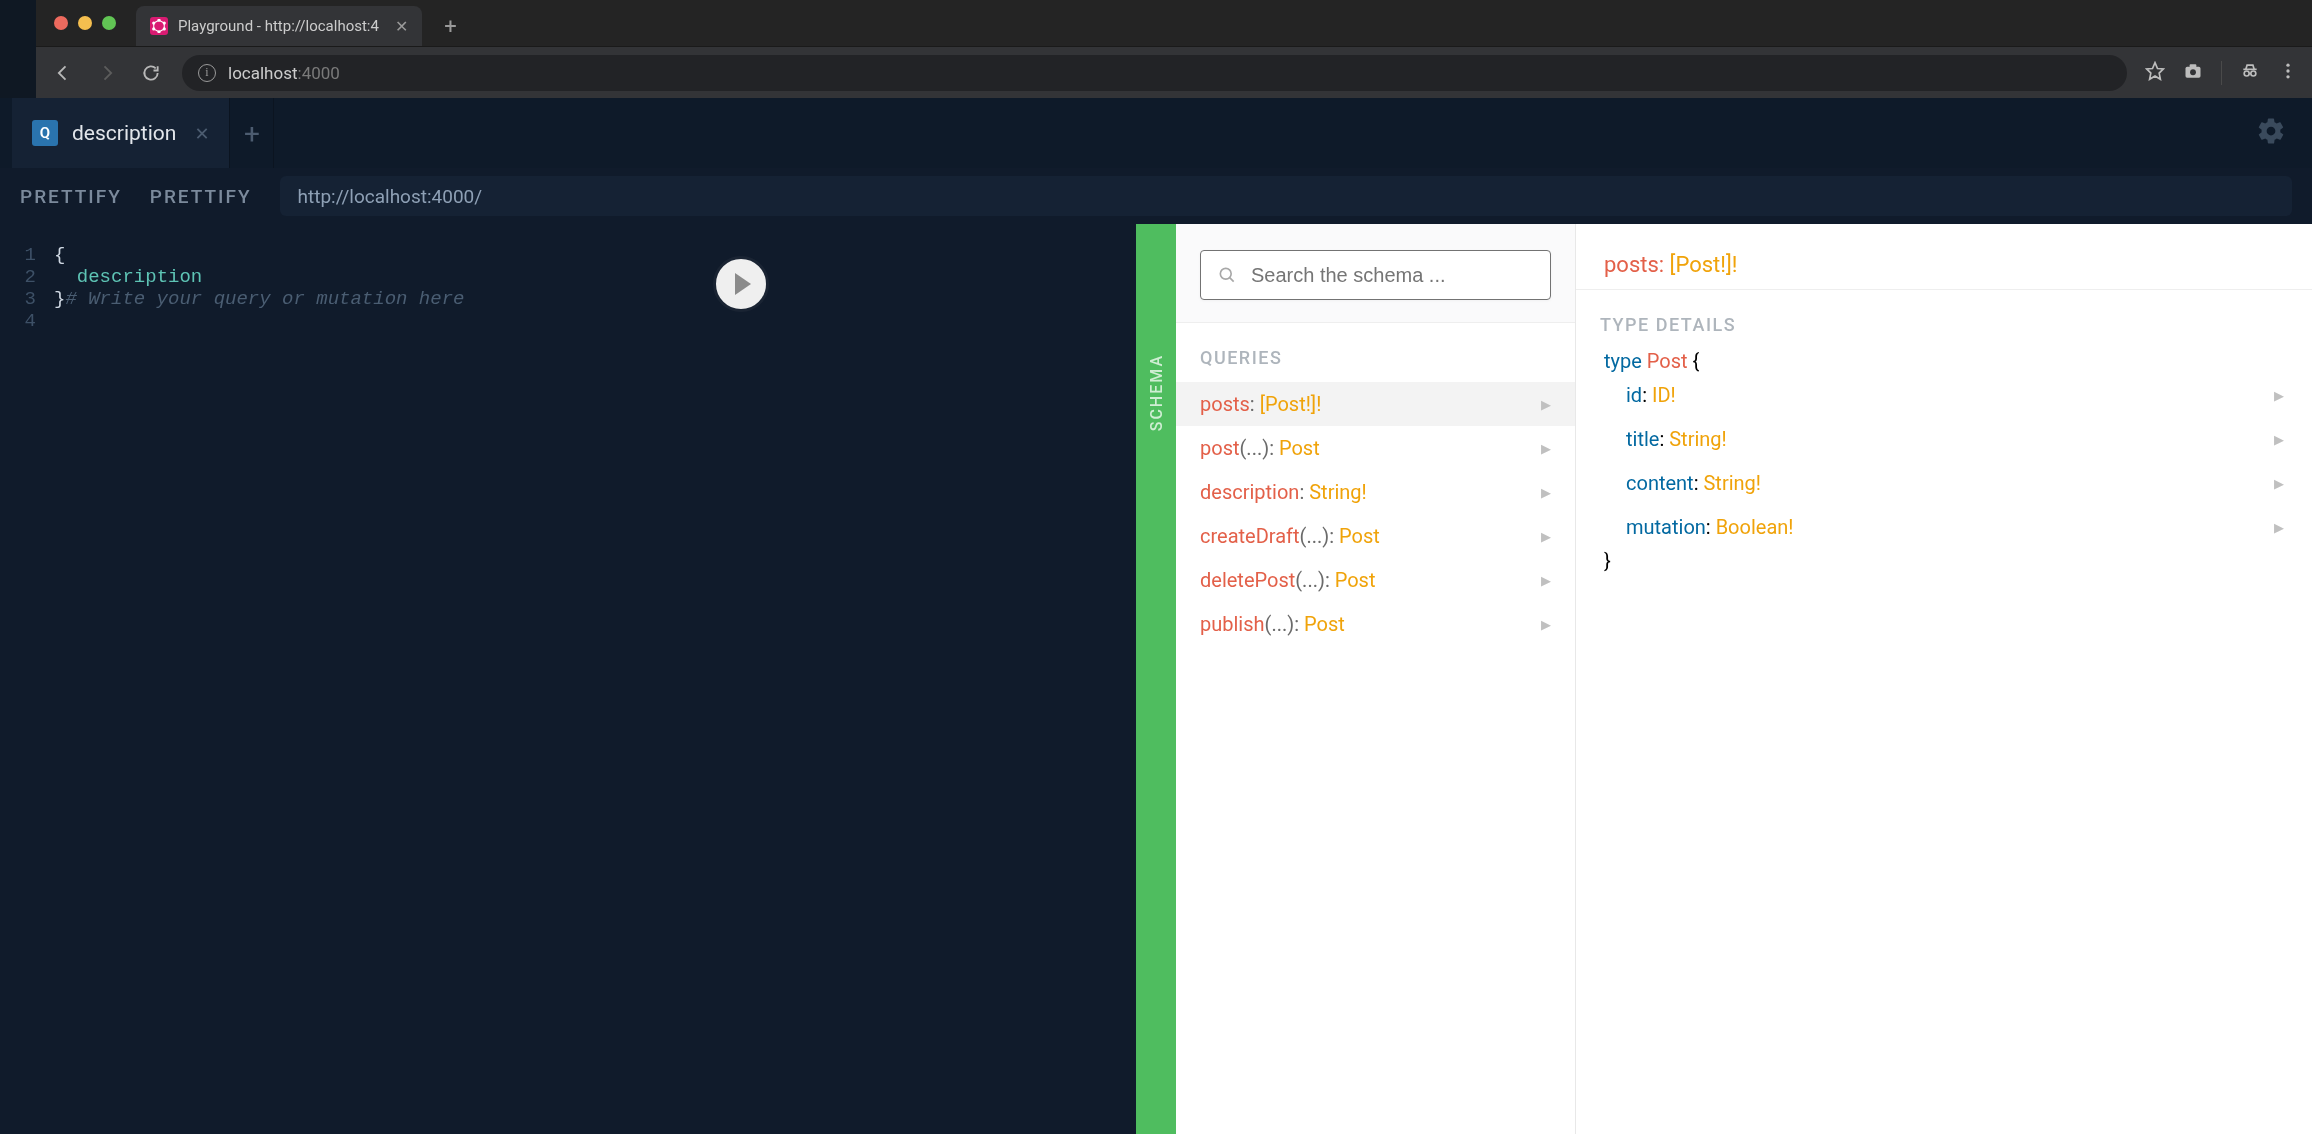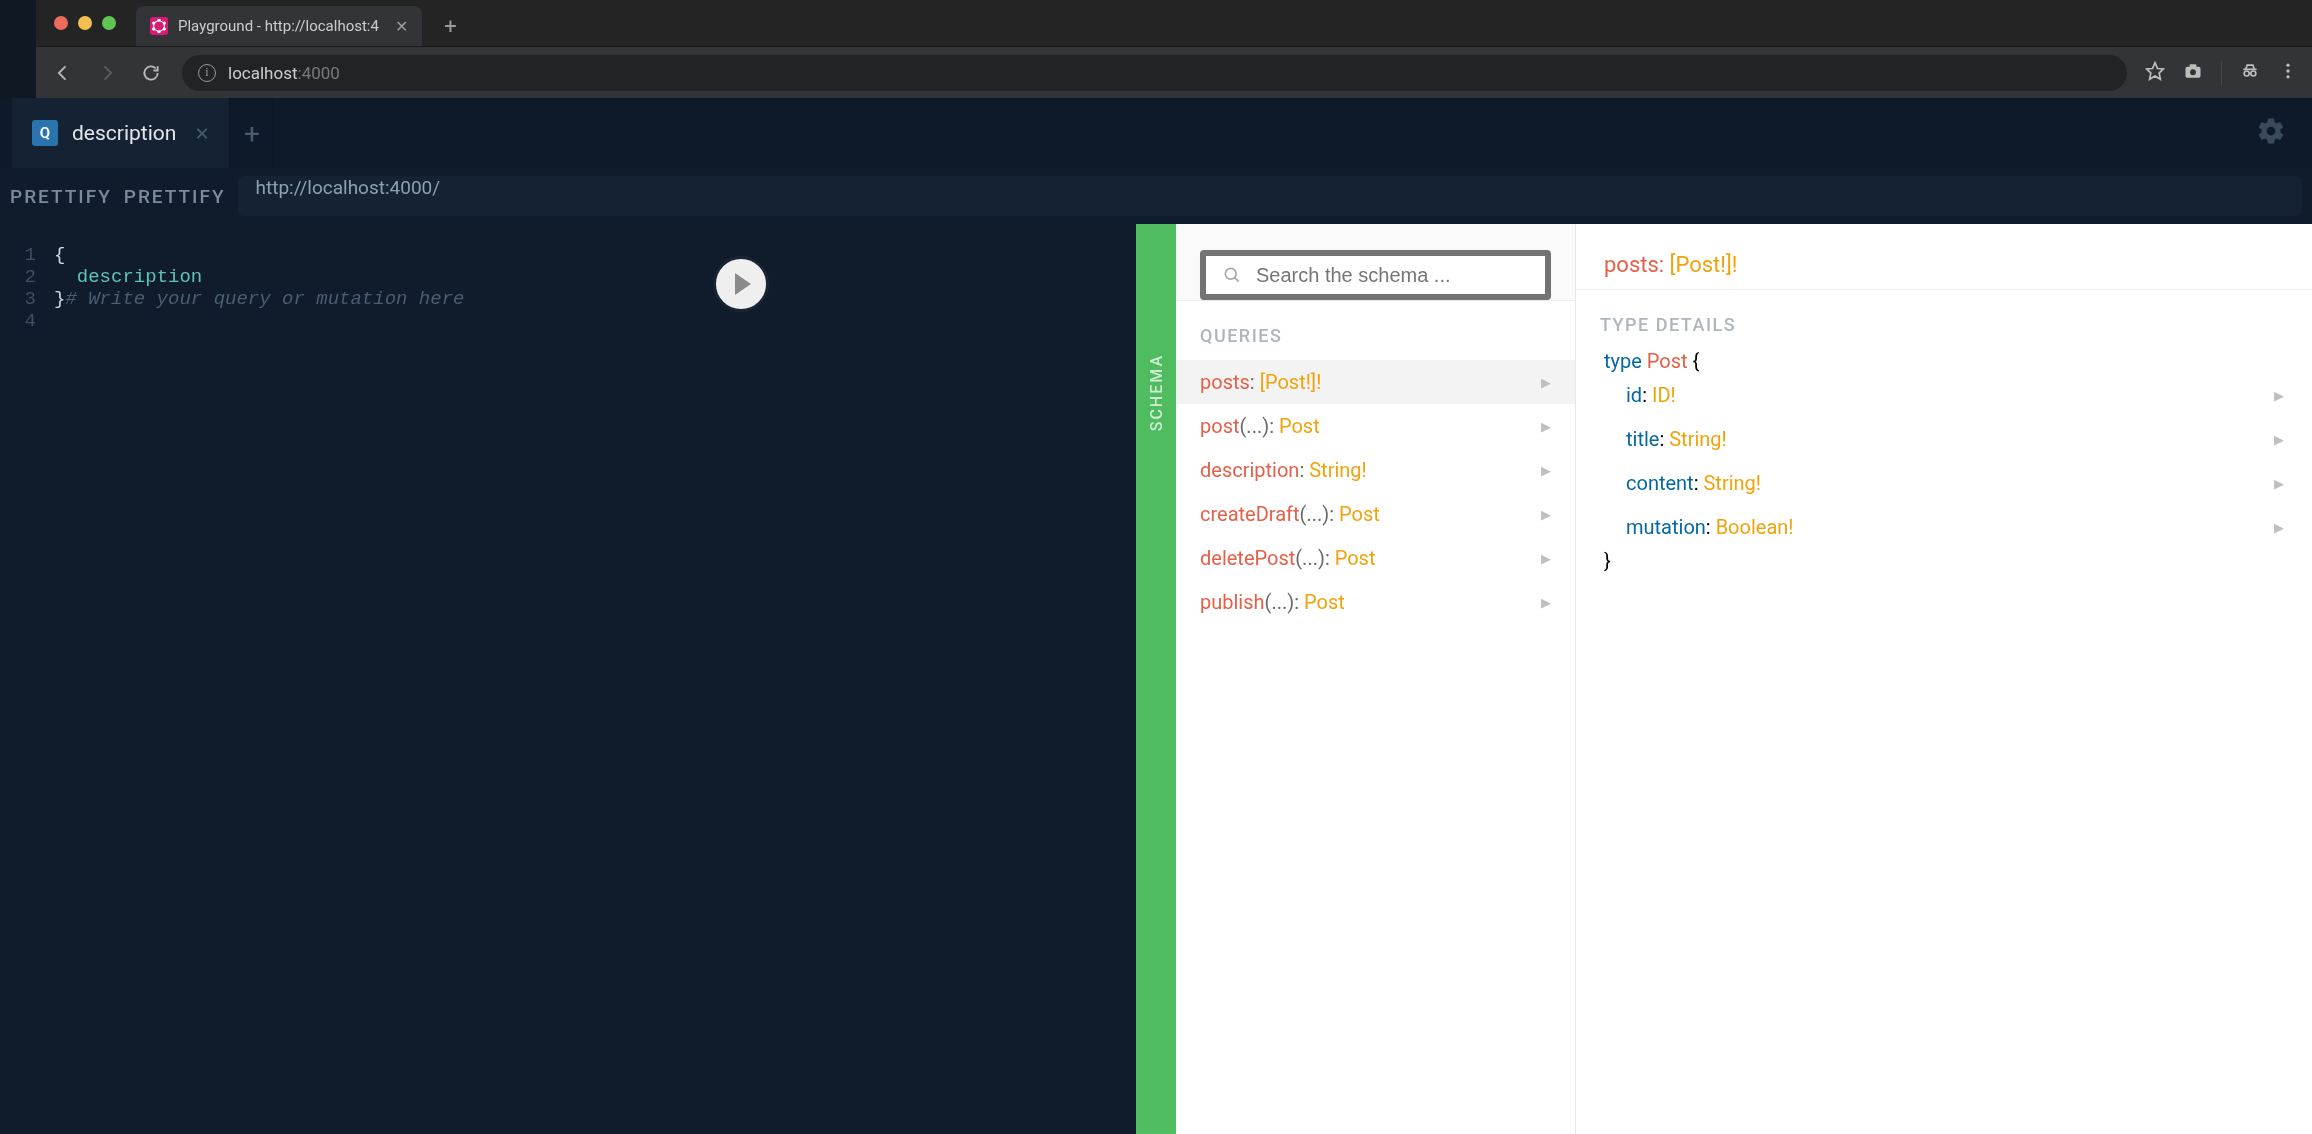--- a/index.html
+++ b/index.html
@@ -29,40 +29,40 @@
   
   .app { display:flex; flex-direction:column; height:calc(100% - 98px); background:#101b2b; }
   .pg-tabs { height:70px; background:#0e1a29; display:flex; align-items:center; padding:0 12px; }
   .pg-tab { background:#152234; height:70px; display:flex; align-items:center; gap:14px; padding:0 20px; border-right:1px solid #0b1420;}
   .pg-tab .badge { background:#2a74ae; color:#fff; width:26px; height:26px; display:flex; align-items:center; justify-content:center; border-radius:3px; font-weight:600; font-size:15px; }
   .pg-tab .label { color:#e2e6eb; font-size:21px; }
   .pg-tab .tab-x { color:#4c5c70; font-size:18px; margin-left:4px; cursor:pointer; }
   .pg-newtab { width:44px; display:flex; align-items:center; justify-content:center; color:#4c5c70; font-size:28px; cursor:pointer; height:70px; border-right:1px solid #0b1420;}
   .gear { margin-left:auto; color:#3a4a5c; cursor:pointer; padding-right:14px;}
   .gear svg { width:30px; height:30px; }
-  .pg-toolbar { height:56px; display:flex; align-items:center; gap:12px; padding:0 10px; background:#101b2b; }
+  .pg-toolbar { height:56px; display:flex; align-items:center; gap:28px; padding:0 20px; background:#101b2b; }
   .pg-btn { color:#7b8a9c; font-size:19px; letter-spacing:2px; cursor:pointer; font-weight:500;}
-  .endpoint { flex:1; background:#152234; height:40px; border-radius:6px; display:flex; align-items:flex-start; padding:0 18px; color:#8ea0b5; font-size:19px; font-family:inherit;}
+  .endpoint { flex:1; background:#152234; height:40px; border-radius:6px; display:flex; align-items:center; padding:0 18px; color:#8ea0b5; font-size:19px; font-family:inherit;}
   .main { flex:1; display:flex; min-height:0; position:relative;}
   .editor { flex:1; background:#101b2b; padding:20px 0 0 0; font-family:"SFMono-Regular",Consolas,"Liberation Mono",Menlo,monospace; font-size:19px; color:#d6deeb; overflow:hidden;}
   .editor-row { display:flex; }
   .ln { width:54px; text-align:right; color:#3d5066; padding-right:18px; user-select:none;}
   .code .brace { color:#cfd8e3; }
   .code .kw { color:#5ec4b5; }
   .code .comment { color:#4a5d72; font-style:italic;}
   .run-btn { position:absolute; left:741px; top:60px; transform:translate(-50%,-50%); width:56px; height:56px; border-radius:50%; background:#efefef; border:3px solid #1a2433; display:flex; align-items:center; justify-content:center; z-index:4; cursor:pointer;}
   .run-btn::before{content:""; display:block; width:0; height:0; border-left:16px solid #8a8a8a; border-top:11px solid transparent; border-bottom:11px solid transparent; margin-left:4px;}
   .schema-handle { background:#4fbd5f; width:40px; display:flex; align-items:flex-start; justify-content:center; cursor:pointer; position:relative;}
   .schema-handle .vtext { writing-mode:vertical-rl; transform:rotate(180deg); color:#cfeed3; font-size:16px; letter-spacing:2px; margin-top:130px; font-weight:500;}
   .docs { display:flex; background:#fff; }
   .col { background:#fff; overflow:auto;}
   .col.left { width:400px; border-right:1px solid #e8e8e8;}
   .col.right { flex:1; }
   .search-wrap { padding:26px 24px 0 24px; background:#fafafb; border-bottom:1px solid #eee;}
-  .search { background:#fff; border:6px solid #737373; border-radius:4px; height:50px; display:flex; align-items:center; padding:0 16px; gap:14px; box-shadow:0 1px 3px rgba(0,0,0,0.04); }
+  .search { background:#fff; border:1px solid #737373; border-radius:4px; height:50px; display:flex; align-items:center; padding:0 16px; gap:14px; box-shadow:0 1px 3px rgba(0,0,0,0.04); margin-bottom:22px;}
   .search input { border:none; outline:none; font-size:20px; color:#555; flex:1; background:transparent;}
   .search svg { width:20px; height:20px; color:#a8a8a8;}
   .section-title { color:#aeb5bc; font-size:18px; letter-spacing:1.5px; padding:24px 24px 14px 24px; font-weight:500;}
   .schema-item { display:flex; align-items:center; justify-content:space-between; padding:10px 24px; font-size:20px; cursor:pointer;}
   .schema-item:hover, .schema-item.selected { background:#f3f3f3; }
   .schema-item .chev { color:#c0c0c0; font-size:13px;}
   .tok-name { color:#e36049; }
   .tok-paren { color:#6b6b6b; }
   .tok-type { color:#f0a30a; }
   .tok-kw { color:#0369a1; }

